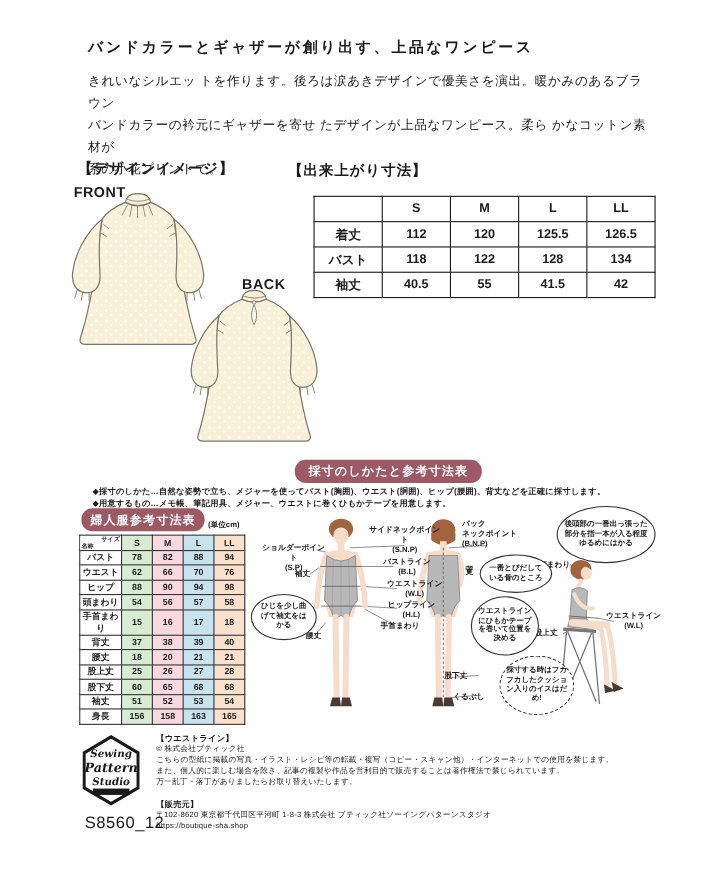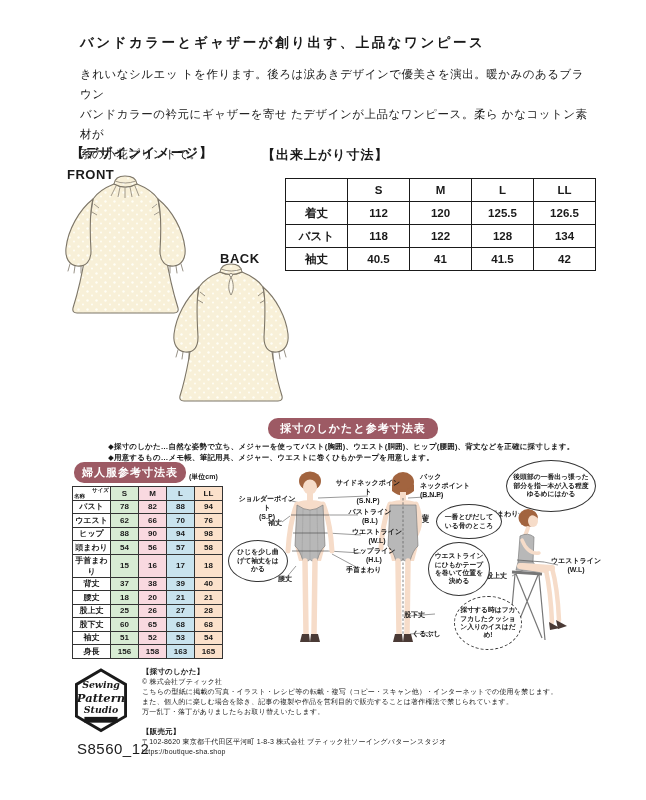--- a/index.html
+++ b/index.html
@@ -17,21 +17,21 @@
   .back-dress  { position:absolute; left:170px; top:260px; }
 
   .finished-heading { position:absolute; left:262px; top:146px; font-size:13px; font-weight:bold; letter-spacing:1px; }
   table.sizes { border-collapse:collapse; }
   table.sizes th, table.sizes td { border:1px solid #1a1a1a; text-align:center; vertical-align:middle; }
   #finished-table { position:absolute; left:285px; top:178px; }
   #finished-table th, #finished-table td { width:62px; height:23px; font-size:11.5px; font-weight:bold; background:#fff; }
 
   .pill { position:absolute; background:#9d5a64; color:#fff; font-weight:bold; text-align:center; border-radius:10px; padding:2.5px 0 3.5px; }
   .measure-badge { left:268px; top:418px; width:170px; font-size:11px; letter-spacing:1px; }
-  .measure-notes { position:absolute; left:84px; top:441px; font-size:7.5px; font-weight:bold; line-height:11px; letter-spacing:0.2px;margin-left:24px; }
+  .measure-notes { position:absolute; left:84px; top:441px; font-size:7.5px; font-weight:bold; line-height:11px; letter-spacing:0.2px; }
   .ref-badge { left:74px; top:462px; width:112px; font-size:11px; letter-spacing:1px; }
   .unit-note { position:absolute; left:189px; top:472px; font-size:7px; font-weight:bold; }
 
   #reference-table { position:absolute; left:72px; top:486px; }
   #reference-table th, #reference-table td { height:13.5px; font-size:8px; font-weight:bold; border:1px solid #333; }
   #reference-table th.row-lab { width:38px; background:#fff; }
   #reference-table th.col-h, #reference-table td { width:28px; }
   .corner { position:relative; width:38px; background:
       linear-gradient(to bottom right, transparent calc(50% - 0.4px), #333 50%, transparent calc(50% + 0.4px)); }
   .corner .c-top { position:absolute; right:1px; top:0; font-size:5.5px; font-weight:bold; }
@@ -153,21 +153,21 @@
         <tr>
           <th class="row-lab">バスト</th>
           <td>118</td>
           <td>122</td>
           <td>128</td>
           <td>134</td>
         </tr>
         <tr>
           <th class="row-lab">袖丈</th>
           <td>40.5</td>
-          <td>41</td>
+          <td>55</td>
           <td>41.5</td>
           <td>42</td>
         </tr>
       </tbody>
   </table>
 
   <div class="pill measure-badge">採寸のしかたと参考寸法表</div>
   <div class="measure-notes">
     <div>◆採寸のしかた…自然な姿勢で立ち、メジャーを使ってバスト(胸囲)、ウエスト(胴囲)、ヒップ(腰囲)、背丈などを正確に採寸します。</div>
     <div>◆用意するもの…メモ帳、筆記用具、メジャー、ウエストに巻くひもかテープを用意します。</div>
@@ -361,21 +361,21 @@
   <svg class="footer-logo" width="52" height="66" viewBox="0 0 72 90">
     <polygon points="36,2 70,22 70,66 36,86 2,66 2,22" fill="#fff" stroke="#1a1a1a" stroke-width="4"></polygon>
     <text x="36" y="27" text-anchor="middle" font-family="DejaVu Serif, serif" font-style="italic" font-weight="bold" font-size="13" fill="#1a1a1a">Sewing</text>
     <text x="36" y="46" text-anchor="middle" font-family="DejaVu Serif, serif" font-style="italic" font-weight="bold" font-size="16" fill="#1a1a1a">Pattern</text>
     <text x="36" y="62" text-anchor="middle" font-family="DejaVu Serif, serif" font-style="italic" font-weight="bold" font-size="13" fill="#1a1a1a">Studio</text>
     <rect x="13" y="67" width="46" height="8" fill="#1a1a1a"></rect>
   </svg>
   <div class="item-number">S8560_12</div>
 
   <div class="footer-text">
-    <div class="f-head">【採寸のしかた】</div>
+    <div class="f-head">【ウエストライン】</div>
     <div>© 株式会社ブティック社</div>
     <div>こちらの型紙に掲載の写真・イラスト・レシピ等の転載・複写（コピー・スキャン他）・インターネットでの使用を禁じます。</div>
     <div>また、個人的に楽しむ場合を除き、記事の複製や作品を営利目的で販売することは著作権法で禁じられています。</div>
     <div>万一乱丁・落丁がありましたらお取り替えいたします。</div>
     <div class="gap"></div>
     <div class="f-head">【販売元】</div>
     <div>〒102-8620 東京都千代田区平河町 1-8-3 株式会社 ブティック社ソーイングパターンスタジオ</div>
     <div>https://boutique-sha.shop</div>
   </div>
 

